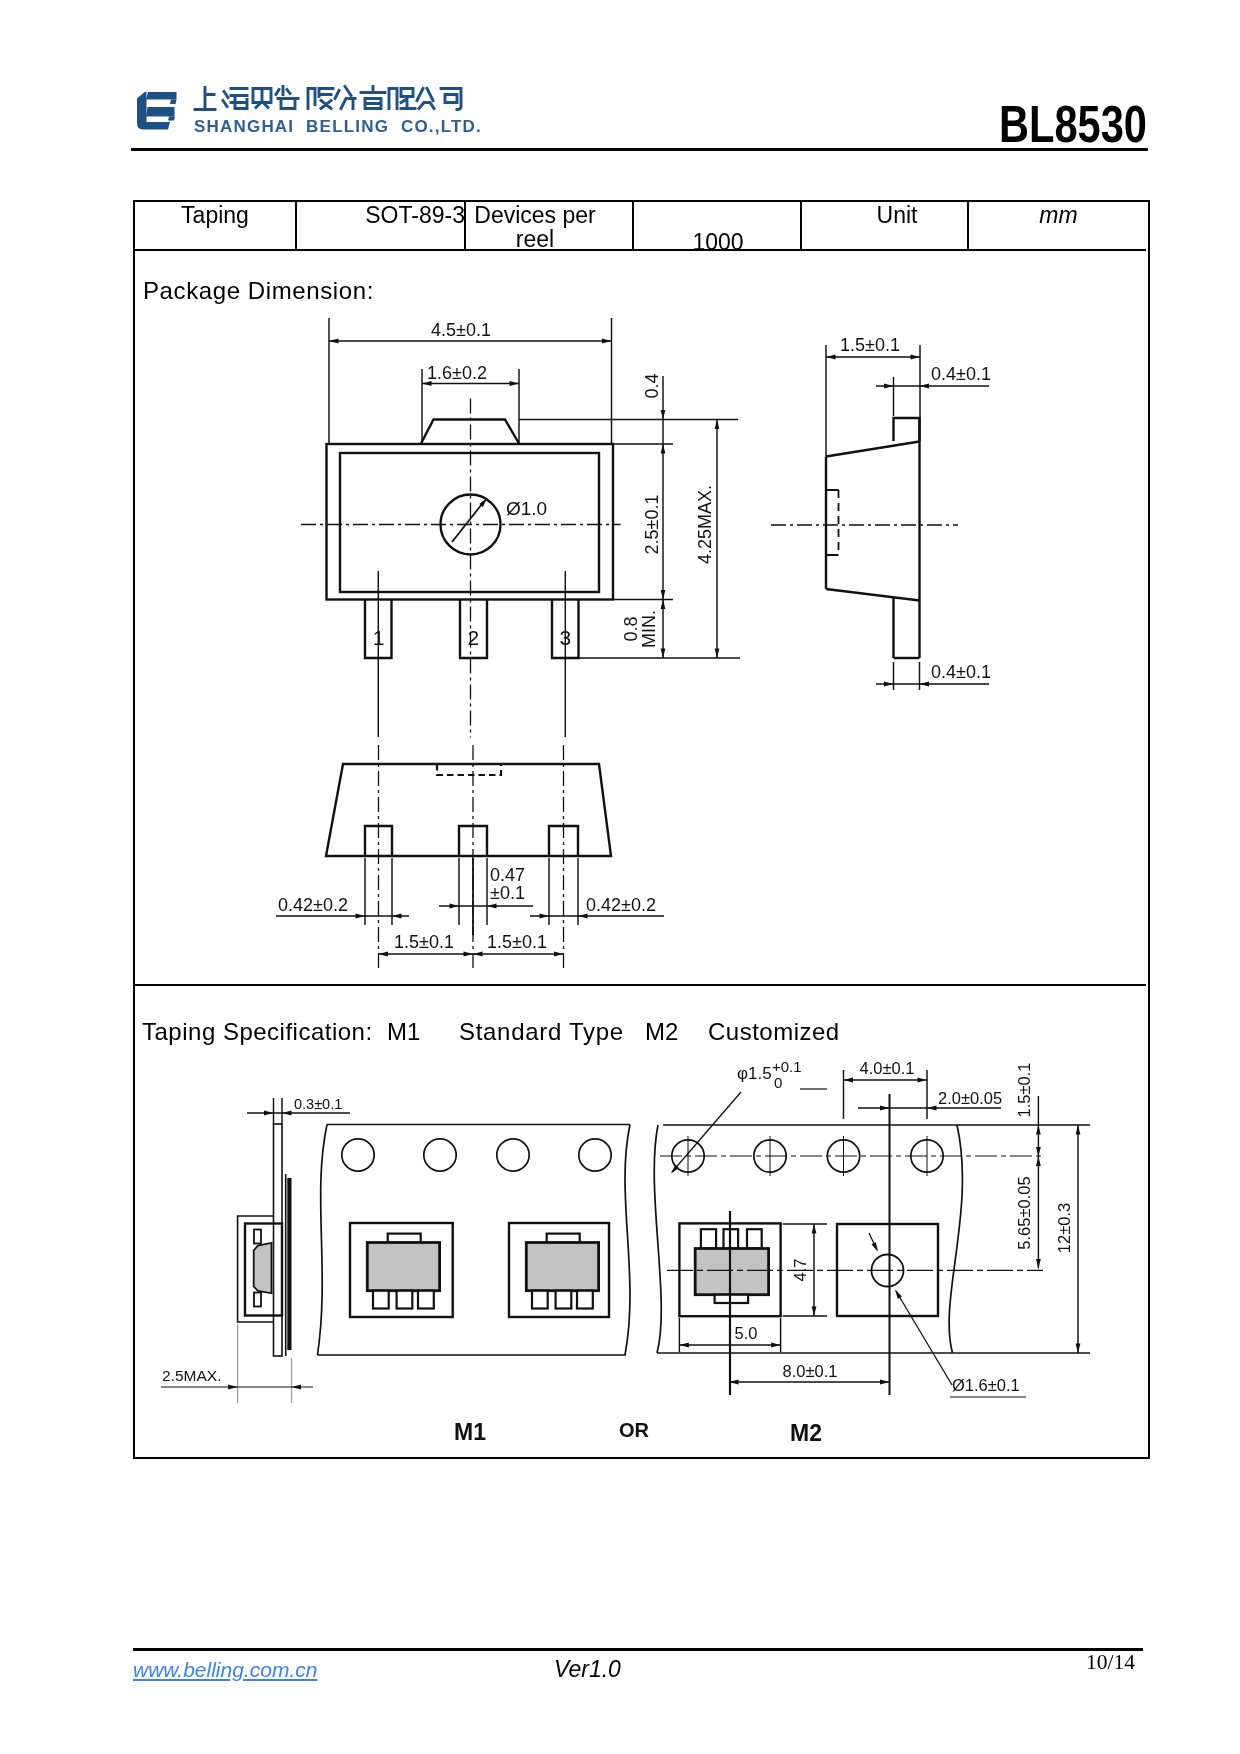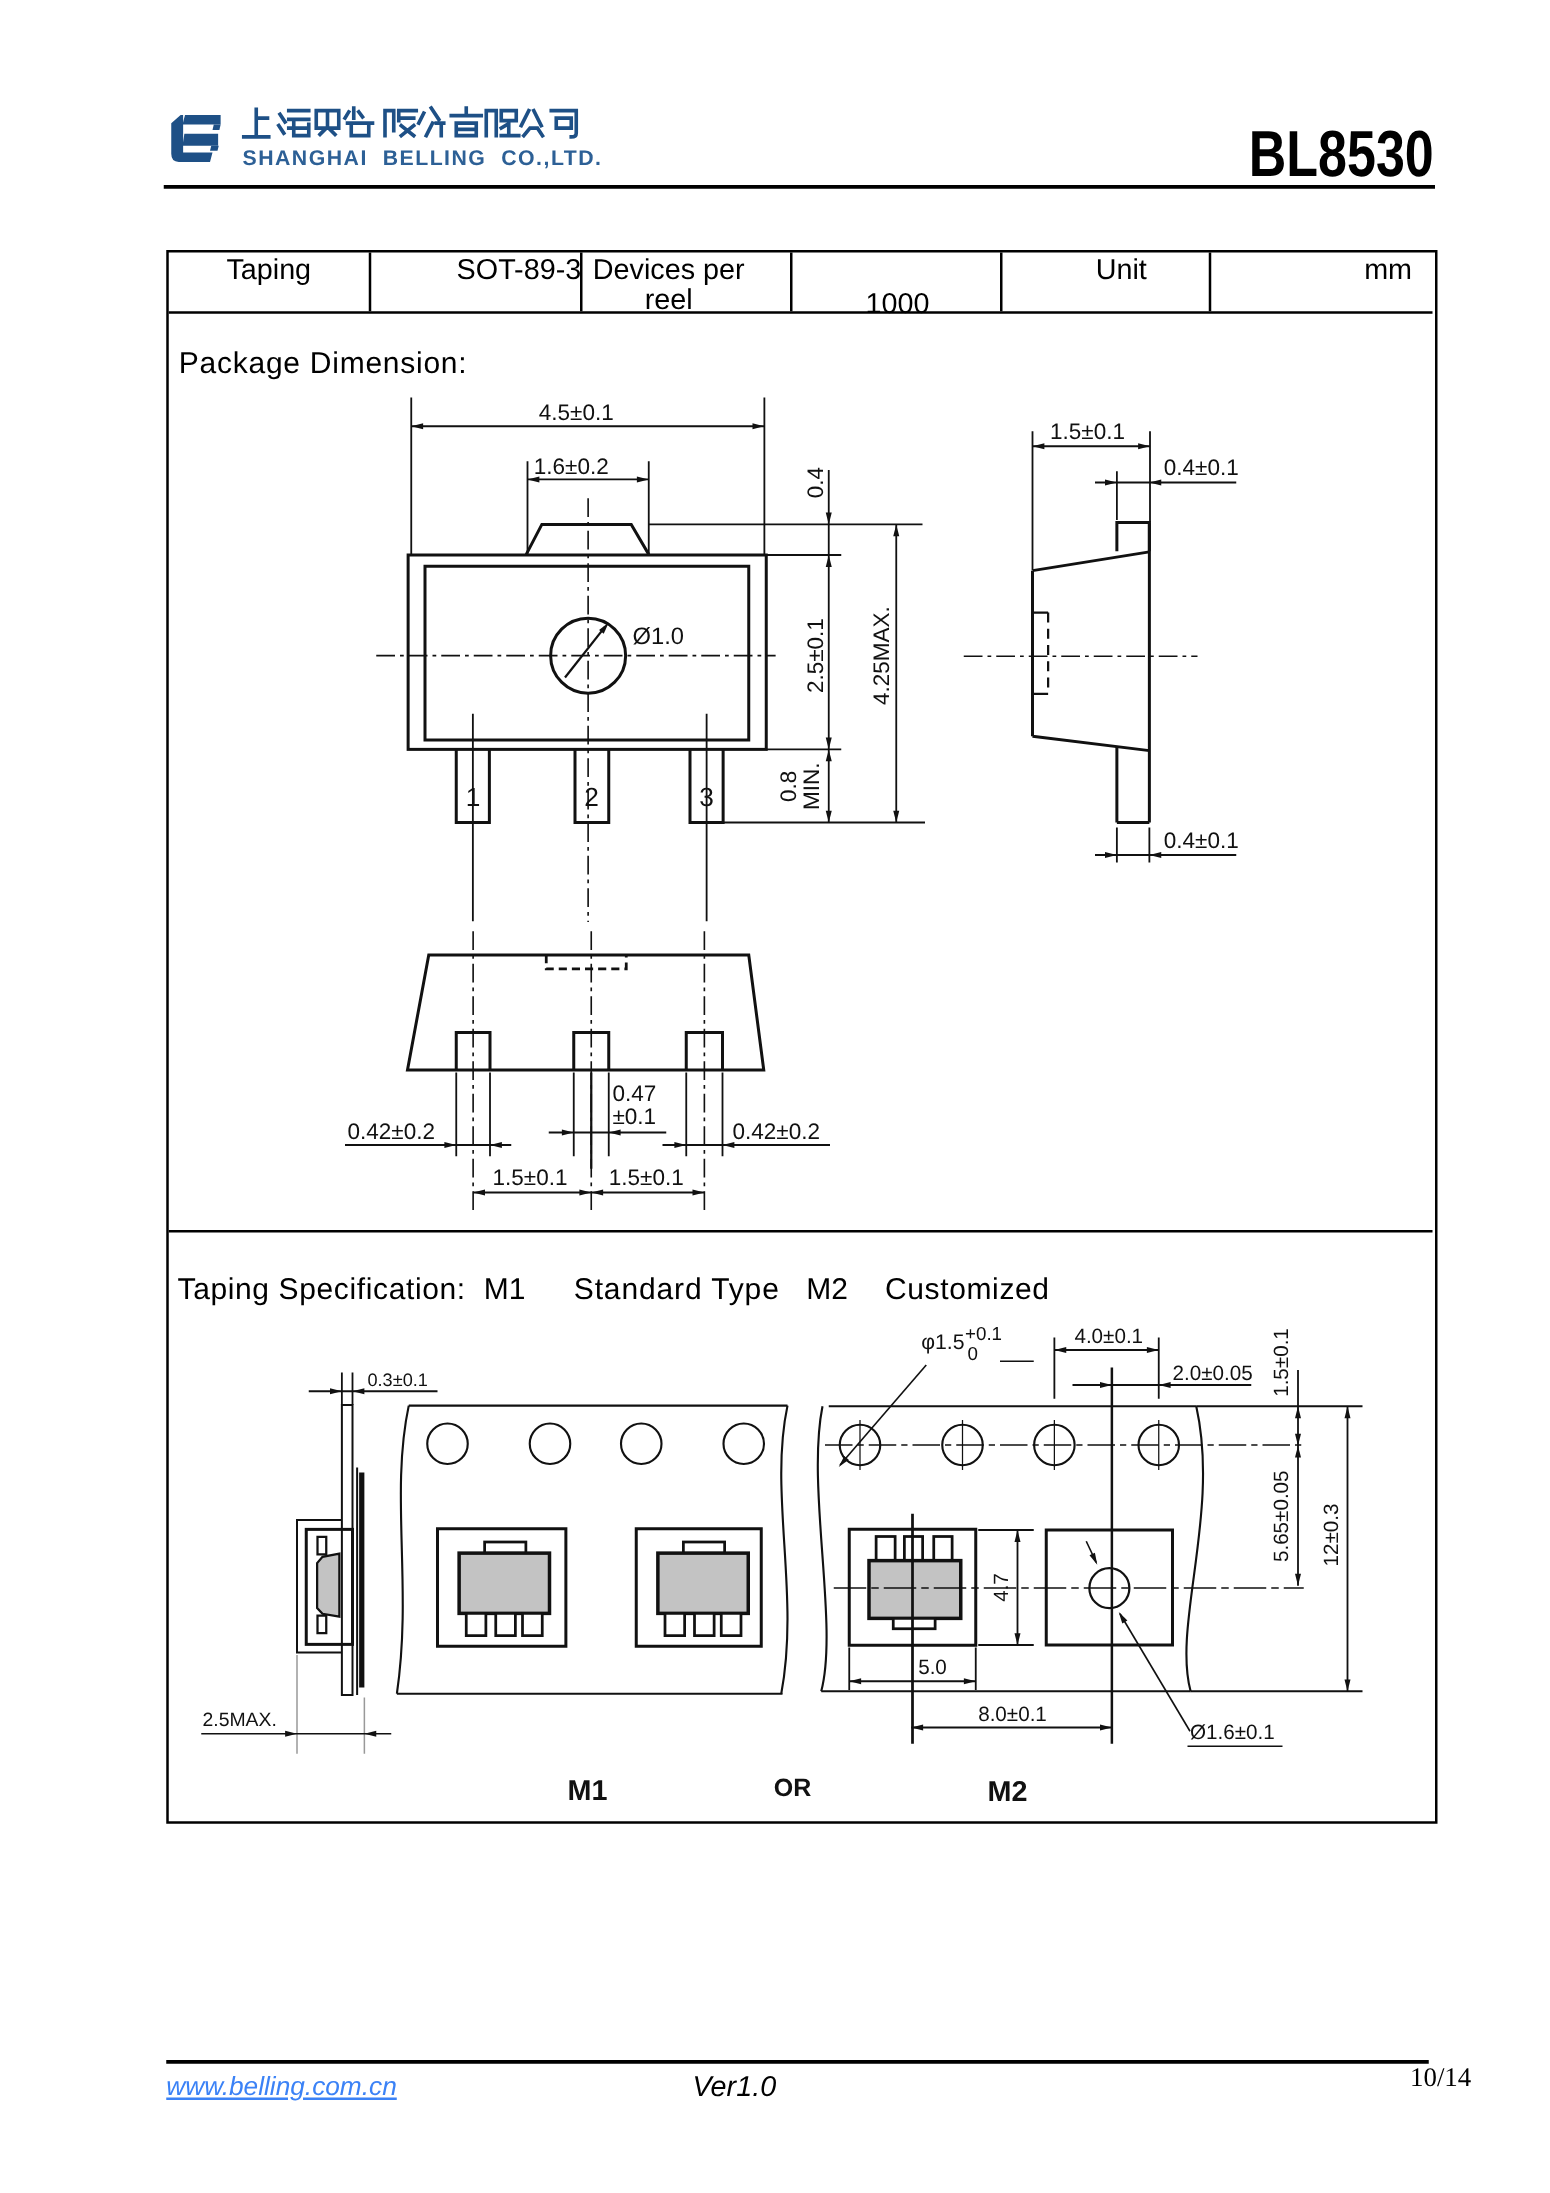--- a/index.html
+++ b/index.html
@@ -49,21 +49,21 @@
   <div class="abs" style="left:464px;top:202px;width:2px;height:47px;background:#000;"></div>
   <div class="abs" style="left:632px;top:202px;width:2px;height:47px;background:#000;"></div>
   <div class="abs" style="left:800px;top:202px;width:2px;height:47px;background:#000;"></div>
   <div class="abs" style="left:967px;top:202px;width:2px;height:47px;background:#000;"></div>
 
   <div class="abs t21" style="left:135px;top:203px;width:160px;text-align:center;">Taping</div>
   <div class="abs t21" style="left:297px;top:203px;width:168px;text-align:right;">SOT-89-3</div>
   <div class="abs t21" style="left:467px;top:203px;width:136px;text-align:center;">Devices per<br>reel</div>
   <div class="abs t21" style="left:635px;top:203px;width:166px;text-align:center;margin-top:27px;">1000</div>
   <div class="abs t21" style="left:803px;top:203px;width:188px;text-align:center;">Unit</div>
-  <div class="abs t21" style="left:1023px;top:203px;width:175px;text-align:center;">mm</div>
+  <div class="abs t21" style="left:971px;top:203px;width:175px;text-align:center;font-style:italic;">mm</div>
 
   <div class="abs" style="left:143px;top:277px;font-size:24px;letter-spacing:0.6px;">Package Dimension:</div>
   <div class="abs" style="left:142px;top:1018px;font-size:24px;letter-spacing:0.5px;">Taping Specification:</div>
   <div class="abs" style="left:387px;top:1018px;font-size:24px;">M1</div>
   <div class="abs" style="left:459px;top:1018px;font-size:24px;letter-spacing:0.7px;">Standard Type</div>
   <div class="abs" style="left:645px;top:1018px;font-size:24px;">M2</div>
   <div class="abs" style="left:708px;top:1018px;font-size:24px;letter-spacing:0.5px;">Customized</div>
 
   <svg class="abs" style="left:0;top:0" width="1240" height="1754" viewBox="0 0 1240 1754">
     <defs>
@@ -357,15 +357,15 @@
       <text transform="translate(1070,1228) rotate(-90)" text-anchor="middle">12±0.3</text>
       <text x="470" y="1440" text-anchor="middle" font-size="23" font-weight="bold">M1</text>
       <text x="634" y="1437" text-anchor="middle" font-size="20" font-weight="bold">OR</text>
       <text x="806" y="1441" text-anchor="middle" font-size="23" font-weight="bold">M2</text>
     </g>
   </svg>
 
   <div class="abs" style="left:133px;top:1648px;width:1010px;height:3px;background:#000;"></div>
   <div class="abs" style="left:133px;top:1658px;font-size:21px;font-style:italic;color:#3b82f6;text-decoration:underline;">www.belling.com.cn</div>
   <div class="abs" style="left:554px;top:1656px;font-size:23px;font-style:italic;">Ver1.0</div>
-  <div class="abs" style="left:1128px;top:1650px;font-size:21.5px;font-family:'Liberation Serif',serif;">10/14</div>
+  <div class="abs" style="left:1086px;top:1650px;font-size:21.5px;font-family:'Liberation Serif',serif;">10/14</div>
 
 </div>
 
 </body></html>

